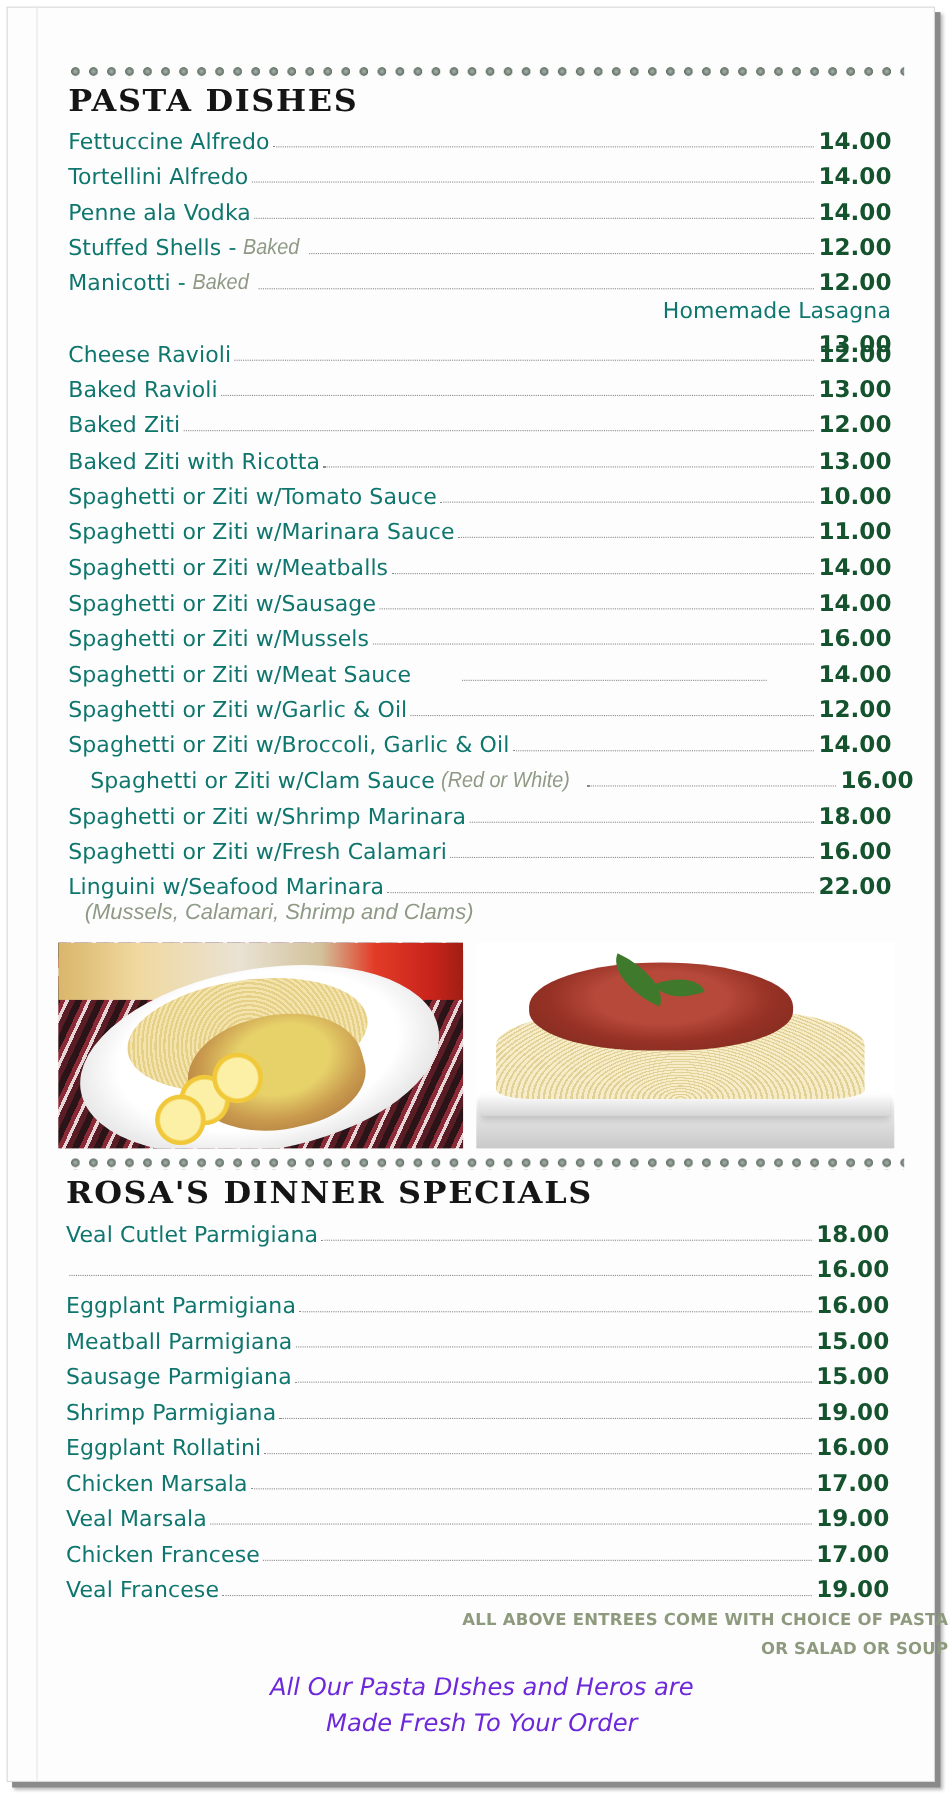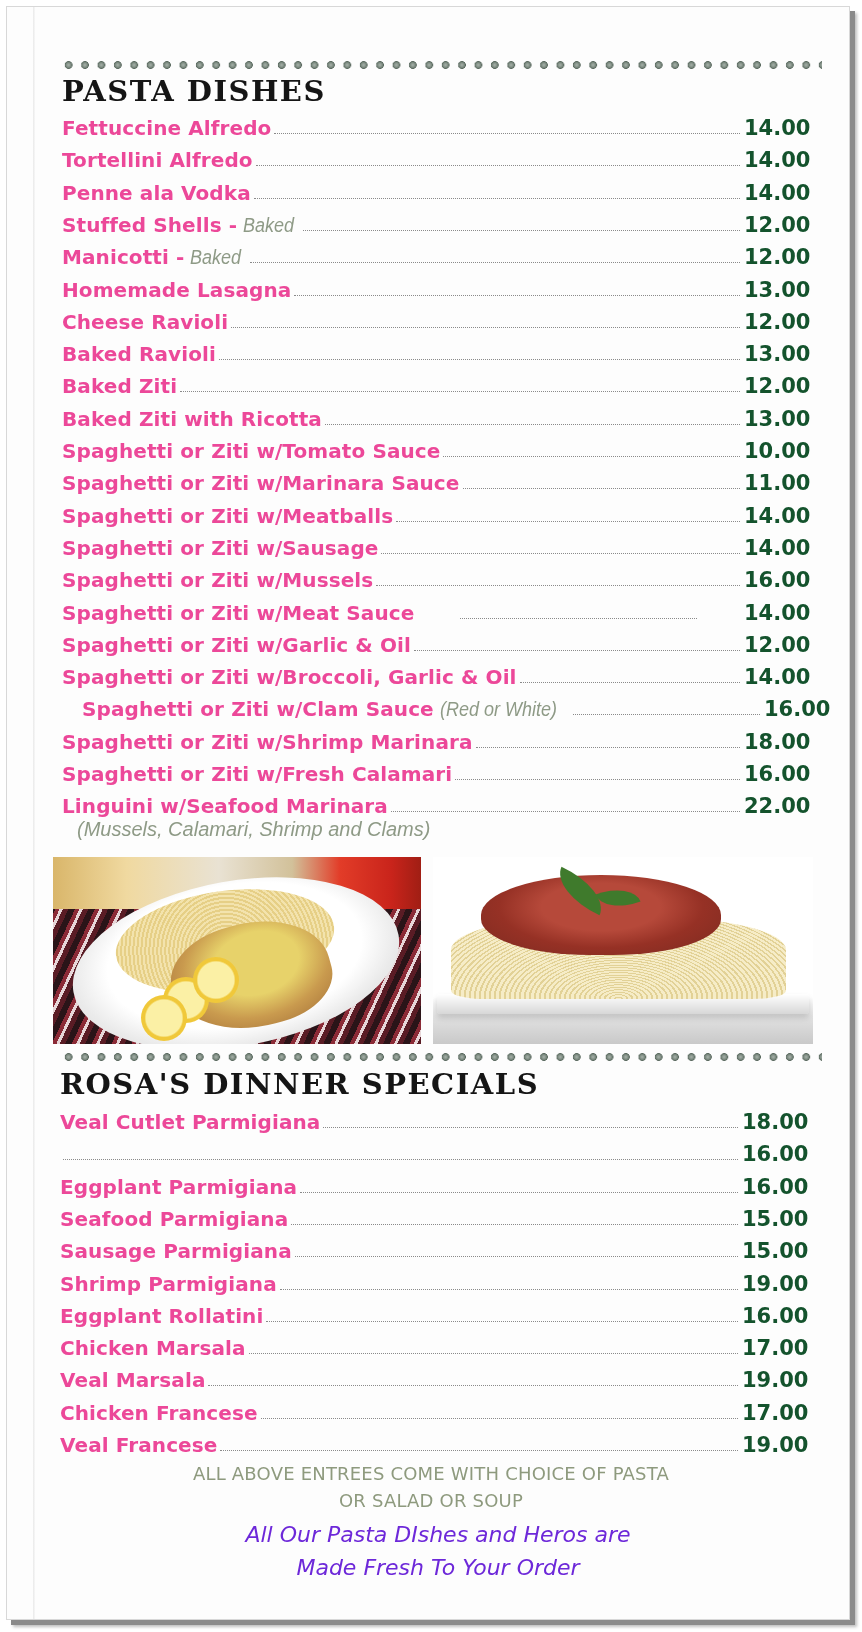--- a/index.html
+++ b/index.html
@@ -27,22 +27,22 @@
   .section-title {
     position: absolute; font-family: "DejaVu Serif", serif; font-weight: bold;
     font-size: 29px; letter-spacing: 1.5px; color: #151515; transform: scaleY(0.95);
     transform-origin: left top;
   }
   .menu-list { position: absolute; left: 0; width: 100%; }
   .row {
     position: absolute; height: 32px; display: flex; align-items: flex-end;
   }
   .item-name {
-    font-family: "DejaVu Sans", sans-serif; font-weight: bold; font-size: 20px;
-    color: #ec4899; white-space: nowrap; letter-spacing: 0.1px; line-height: 24px;
+    font-family: "DejaVu Sans", sans-serif; font-weight: normal; font-size: 20px;
+    color: #0f766e; white-space: nowrap; letter-spacing: 0.1px; line-height: 24px;
   }
   .item-note {
     font-family: "Liberation Sans", sans-serif; font-style: italic; font-size: 20px;
     color: #8e9a86; white-space: nowrap; line-height: 24px; margin-left: 6px;
     transform: scaleX(0.9); transform-origin: left;
   }
   .leader {
     flex: 1; border-bottom: 1.5px dotted #8a8a8a; margin: 0 4px 6px 3px; height: 1px;
   }
   .price {
@@ -99,22 +99,22 @@
   }
   .photo-right .sauce {
     position: absolute; left: 48px; top: 18px; width: 240px; height: 80px; border-radius: 50% 50% 45% 45%;
     background: radial-gradient(ellipse at 50% 40%, #b6493a 0 35%, #963125 60%, #7b2a20 100%);
   }
   .photo-right .basil {
     position: absolute; width: 40px; height: 22px; border-radius: 0 100% 0 100%;
     background: #3f7a2c;
   }
   .footer-note {
-    position: absolute; left: 0; width: 862px; text-align: center;
-    font-family: "DejaVu Sans", sans-serif; font-weight: normal; font-size: 18px;
+    position: absolute; left: 0; width: 862px; text-align: right;
+    font-family: "DejaVu Sans", sans-serif; font-weight: bold; font-size: 15px;
     color: #8e9a7e; letter-spacing: 0.2px;
   }
   .footer-italic {
     position: absolute; left: 7px; width: 862px; text-align: center;
     font-family: "DejaVu Sans", sans-serif; font-style: italic; font-size: 22px; color: #6d28d9;
   }
 </style>
 </head>
 <body>
 
@@ -148,21 +148,21 @@
         <span class="item-note">Baked</span>
         <span class="leader"></span>
         <span class="price">12.00</span>
       </div>
       <div class="row" style="left: 62px; width: 748px; top: 237.2px;">
         <span class="item-name">Manicotti -</span>
         <span class="item-note">Baked</span>
         <span class="leader"></span>
         <span class="price">12.00</span>
       </div>
-      <div class="row" style="left: 62px; width: 748px; top: 269.5px;">
+      <div class="row" style="left: 62px; width: 748px; top: 269.5px; flex-direction: column;">
         <span class="item-name">Homemade Lasagna</span>
         <span class="leader"></span>
         <span class="price">13.00</span>
       </div>
       <div class="row" style="left: 62px; width: 748px; top: 301.8px;">
         <span class="item-name">Cheese Ravioli</span>
         <span class="leader"></span>
         <span class="price">12.00</span>
       </div>
       <div class="row" style="left: 62px; width: 748px; top: 334.1px;">
@@ -274,21 +274,21 @@
       <div class="row" style="left: 60px; width: 748px; top: 1134.3px;">
         <span class="leader"></span>
         <span class="price">16.00</span>
       </div>
       <div class="row" style="left: 60px; width: 748px; top: 1166.6px;">
         <span class="item-name">Eggplant Parmigiana</span>
         <span class="leader"></span>
         <span class="price">16.00</span>
       </div>
       <div class="row" style="left: 60px; width: 748px; top: 1198.9px;">
-        <span class="item-name">Seafood Parmigiana</span>
+        <span class="item-name">Meatball Parmigiana</span>
         <span class="leader"></span>
         <span class="price">15.00</span>
       </div>
       <div class="row" style="left: 60px; width: 748px; top: 1231.2px;">
         <span class="item-name">Sausage Parmigiana</span>
         <span class="leader"></span>
         <span class="price">15.00</span>
       </div>
       <div class="row" style="left: 60px; width: 748px; top: 1263.5px;">
         <span class="item-name">Shrimp Parmigiana</span>

